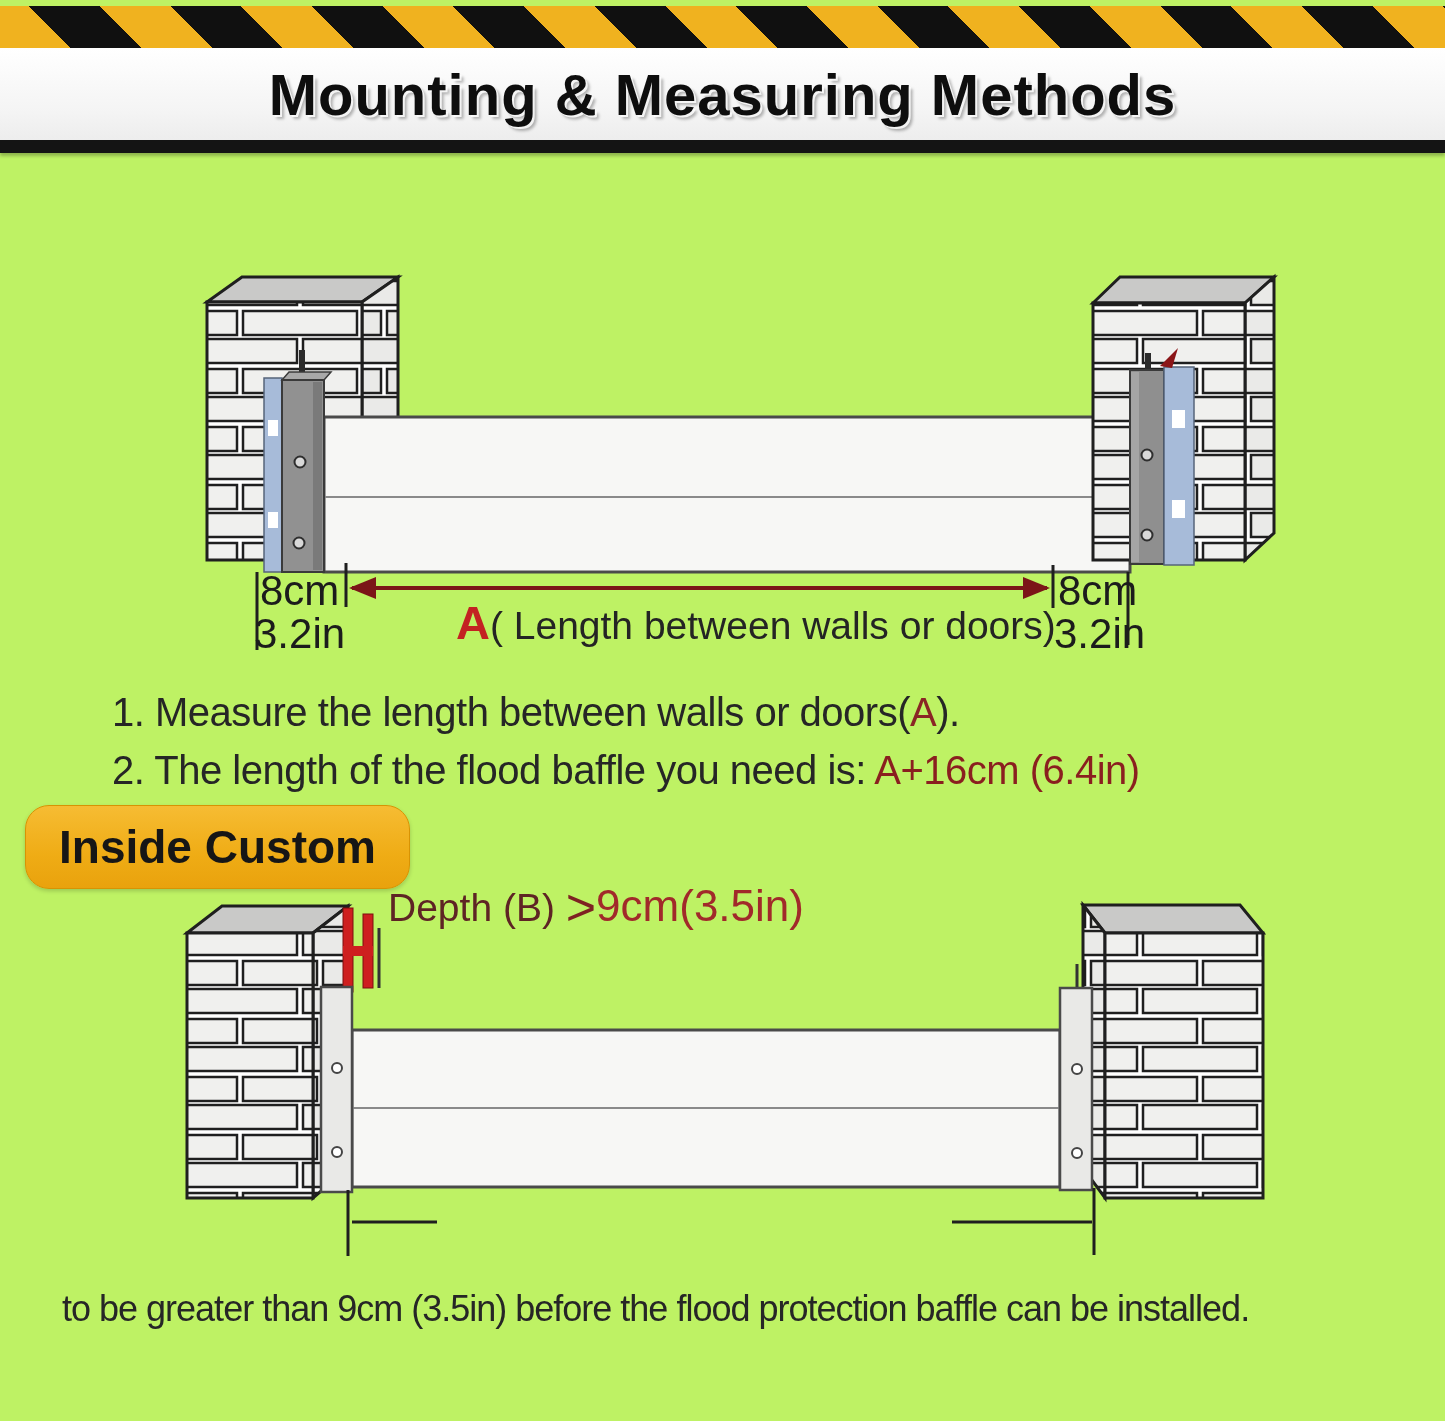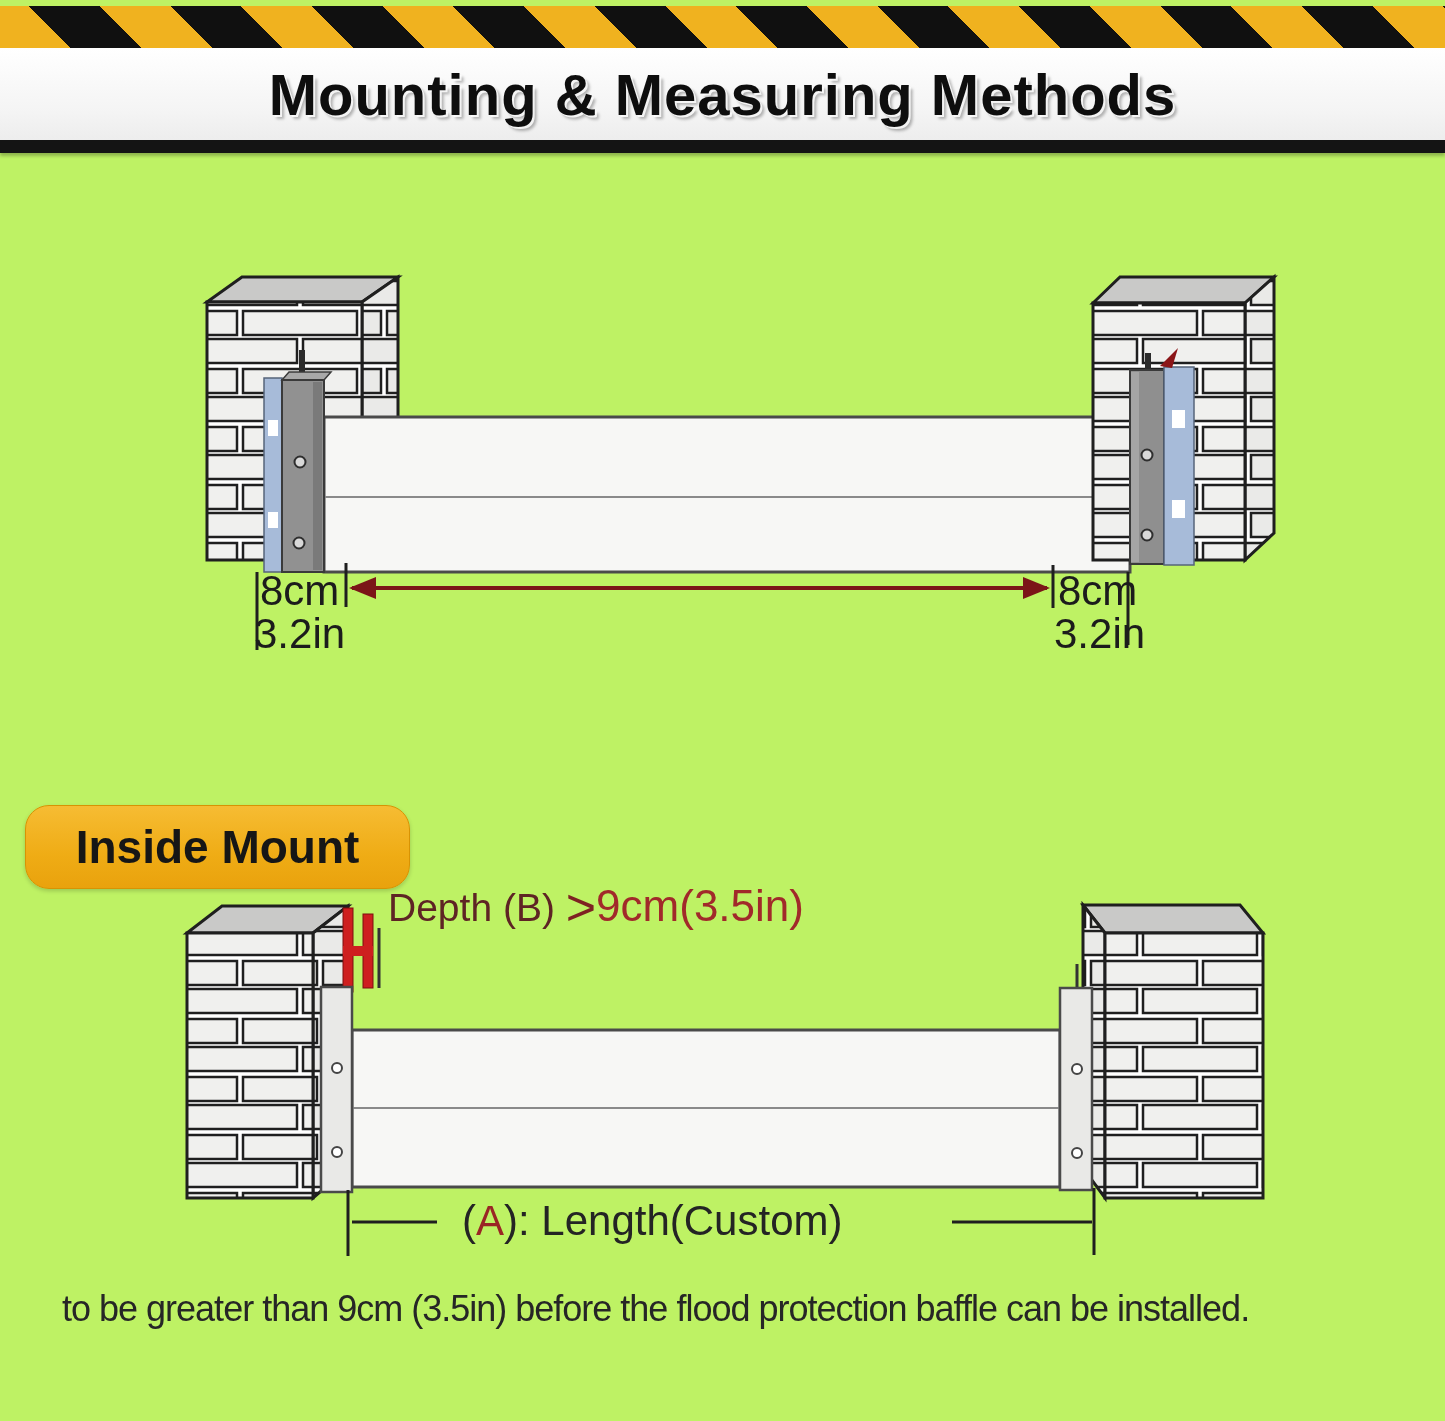--- a/index.html
+++ b/index.html
@@ -78,21 +78,21 @@
 <body>
 
 <div class="page">
 
   <div class="hazard"></div>
   <div class="title-band">
     <div class="page-title">Mounting &amp; Measuring Methods</div>
   </div>
   <div class="title-underbar"></div>
 
-  <div class="mount-label label-inside">Inside Mount</div>
+  <div class="mount-label label-inside">Inside Custom</div>
 
   <div class="diagram diag-outside">
     <svg viewBox="0 0 1445 420">
       <defs>
         <pattern id="brickO" patternUnits="userSpaceOnUse" width="120" height="58">
           <rect width="120" height="58" fill="#ffffff"></rect>
           <rect x="3" y="3" width="114" height="24" fill="#f0f0ee" stroke="#1f1f1f" stroke-width="2.5"></rect>
           <rect x="-57" y="31" width="114" height="24" fill="#f0f0ee" stroke="#1f1f1f" stroke-width="2.5"></rect>
           <rect x="63" y="31" width="114" height="24" fill="#f0f0ee" stroke="#1f1f1f" stroke-width="2.5"></rect>
         </pattern>
@@ -156,21 +156,28 @@
         <polygon points="349,338 376,327 376,349" fill="#7b1518"></polygon>
         <polygon points="1050,338 1023,327 1023,349" fill="#7b1518"></polygon>
       </g>
     </svg>
   </div>
 
   <div class="measure-txt" style="left:260px; top:570px;">8cm</div>
   <div class="measure-txt" style="left:254px; top:613px;">3.2in</div>
   <div class="measure-txt" style="left:1058px; top:570px;">8cm</div>
   <div class="measure-txt" style="left:1054px; top:613px;">3.2in</div>
-
+  <div class="annot" style="left:456px; top:597px;">
+    <span class="big-a">A</span><span class="annot-black">( Length between walls or doors)</span>
+  </div>
+
+  <div class="steps steps-outside">
+    <p><span>1. Measure the length between walls or doors(</span><span class="a-accent">A</span><span>).</span></p>
+    <p><span>2. The length of the flood baffle you need is: </span><span class="red-hi">A+16cm (6.4in)</span></p>
+  </div>
 
   <div class="diagram diag-inside">
     <svg viewBox="0 0 1445 370">
       <defs>
         <pattern id="brickI" patternUnits="userSpaceOnUse" width="120" height="58">
           <rect width="120" height="58" fill="#ffffff"></rect>
           <rect x="3" y="3" width="114" height="24" fill="#f0f0ee" stroke="#1f1f1f" stroke-width="2.5"></rect>
           <rect x="-57" y="31" width="114" height="24" fill="#f0f0ee" stroke="#1f1f1f" stroke-width="2.5"></rect>
           <rect x="63" y="31" width="114" height="24" fill="#f0f0ee" stroke="#1f1f1f" stroke-width="2.5"></rect>
         </pattern>
@@ -224,21 +231,18 @@
         <line x1="352" y1="322" x2="437" y2="322"></line>
         <line x1="952" y1="322" x2="1092" y2="322"></line>
         <line x1="1094" y1="288" x2="1094" y2="355"></line>
       </g>
     </svg>
   </div>
 
   <div class="annot depth-annot">
     <span class="maroon">Depth (B) </span><span class="gt">&gt;</span><span class="red-val">9cm(3.5in)</span>
   </div>
-  <div class="annot len-annot-inside">
-    <span>(</span><span class="a-red">A</span><span>): Length(Custom)</span>
-  </div>
 
   <div class="steps steps-inside">
     <p class="wrap2" style="margin-top:2px; margin-left:-6px;"><span>to be greater than 9cm (3.5in) before the flood protection baffle can be installed.</span></p>
   </div>
 
 </div>
 
 </body></html>

